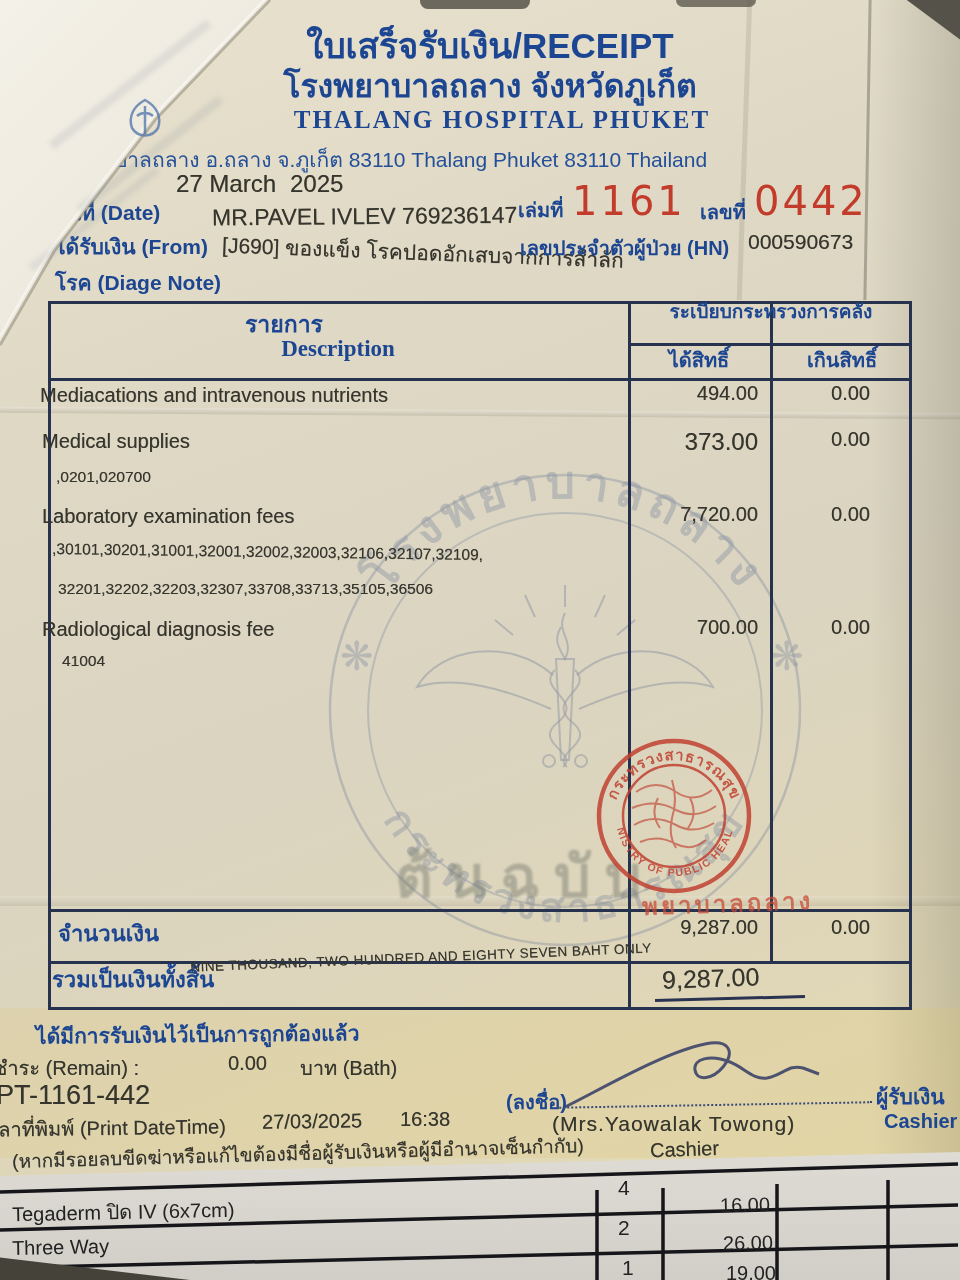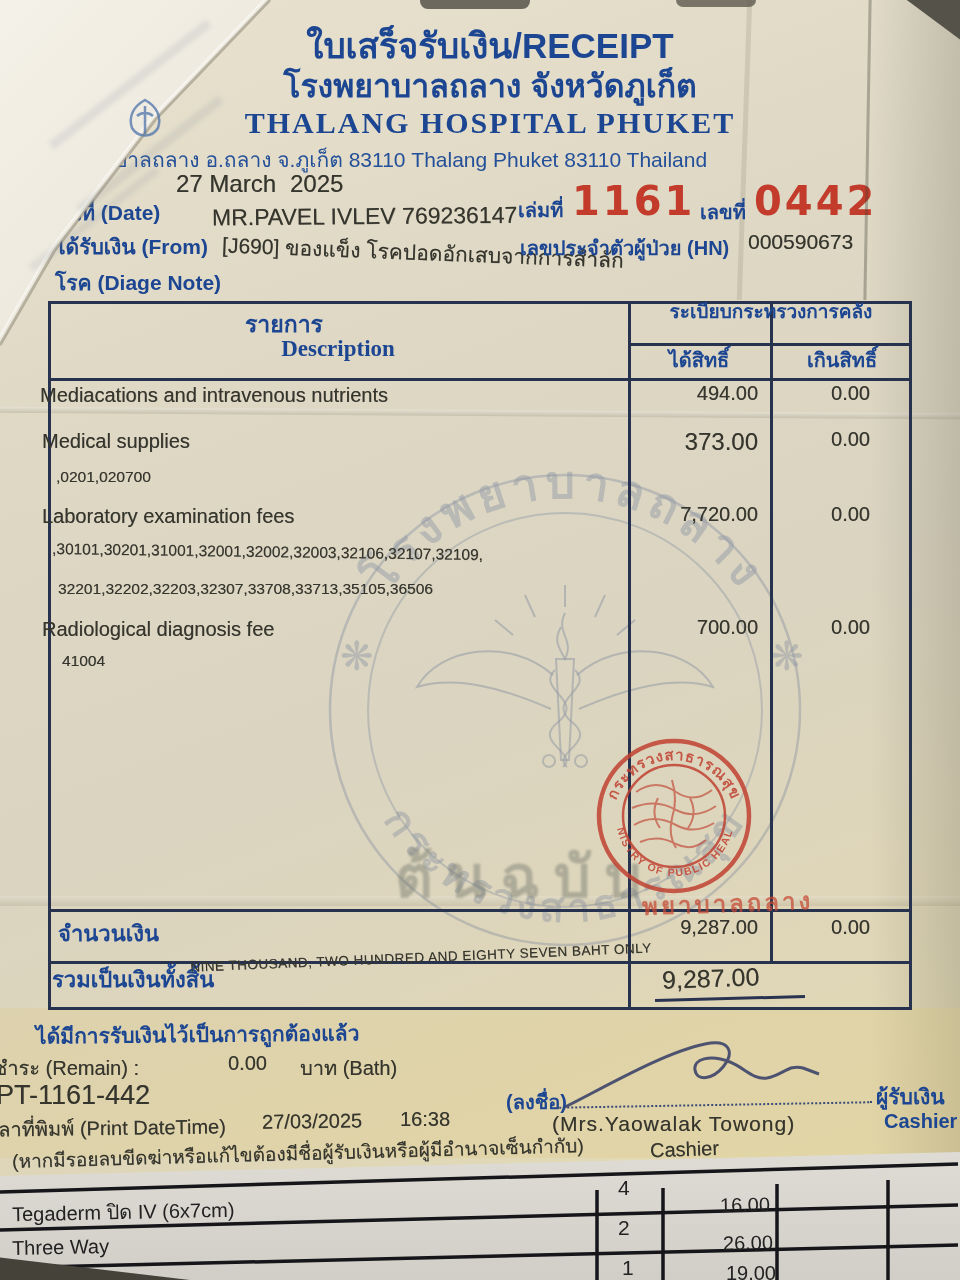--- a/index.html
+++ b/index.html
@@ -2,21 +2,21 @@
 <html><head>
 <meta charset="utf-8">
 <style>
   html,body{margin:0;padding:0;background:#6e695d;}
   .page{position:relative;width:960px;height:1280px;overflow:hidden;
         font-family:"Liberation Sans",sans-serif;
         background:linear-gradient(160deg,#e8e2cf 0%,#ded8c5 28%,#dad4c1 52%,#dfd6b9 74%,#e3dab3 92%);}
   .abs{position:absolute;white-space:nowrap;}
   .blue{color:#1d4692;font-weight:bold;}
   .dot{color:#35352d;text-shadow:0.3px 0.3px 0.2px rgba(60,60,50,.55);}
-  .red{color:#c23b2b;font-weight:bold;font-family:"DejaVu Sans",sans-serif;letter-spacing:3px;}
+  .red{color:#c23b2b;font-weight:normal;font-family:"DejaVu Sans",sans-serif;letter-spacing:3px;}
   .serif{font-family:"Liberation Serif",serif;}
   .tline{position:absolute;background:#26324e;}
   .center{text-align:center;}
   .right{text-align:right;}
 </style>
 </head>
 <body>
 
 <div class="page">
 
@@ -88,21 +88,21 @@
       <textPath href="#stTop" startOffset="50%" text-anchor="middle">กระทรวงสาธารณสุข</textPath>
     </text>
     <text font-size="10.5" font-weight="bold" fill="#c04232" letter-spacing="1.5">
       <textPath href="#stBot" startOffset="50%" text-anchor="middle">MINISTRY OF PUBLIC HEALTH</textPath>
     </text>
   </svg>
   <div class="abs" style="left:642px;top:884px;font-size:24px;font-weight:bold;color:rgba(198,70,50,.72);letter-spacing:3px;transform:rotate(-2deg);">พยาบาลถลาง</div>
 
   <div class="abs blue center" style="left:230px;top:18px;width:520px;font-size:35px;">ใบเสร็จรับเงิน/RECEIPT</div>
   <div class="abs blue center" style="left:210px;top:60px;width:560px;font-size:32px;">โรงพยาบาลถลาง จังหวัดภูเก็ต</div>
-  <div class="abs blue center serif" style="left:230px;top:106px;width:520px;font-size:30px;font-weight:bold;letter-spacing:2px;">THALANG HOSPITAL PHUKET</div>
+  <div class="abs blue center serif" style="left:242px;top:106px;width:520px;font-size:25px;font-weight:bold;letter-spacing:2px;">THALANG HOSPITAL PHUKET</div>
   <div class="abs blue" style="left:76px;top:143px;font-size:21px;font-weight:normal;color:#24509a;">พยาบาลถลาง อ.ถลาง จ.ภูเก็ต 83110 Thalang Phuket 83110 Thailand</div>
 
   <div class="abs dot" style="left:176px;top:170px;font-size:24px;">27 March</div>
   <div class="abs dot" style="left:290px;top:170px;font-size:24px;">2025</div>
   <div class="abs blue" style="left:55px;top:196px;font-size:21px;">วันที่ (Date)</div>
 
   <div class="abs blue" style="left:518px;top:194px;font-size:20px;">เล่มที่</div>
   <div class="abs red" style="left:572px;top:178px;font-size:40px;">1161</div>
   <div class="abs blue" style="left:700px;top:196px;font-size:20px;">เลขที่</div>
   <div class="abs red" style="left:754px;top:178px;font-size:40px;">0442</div>

